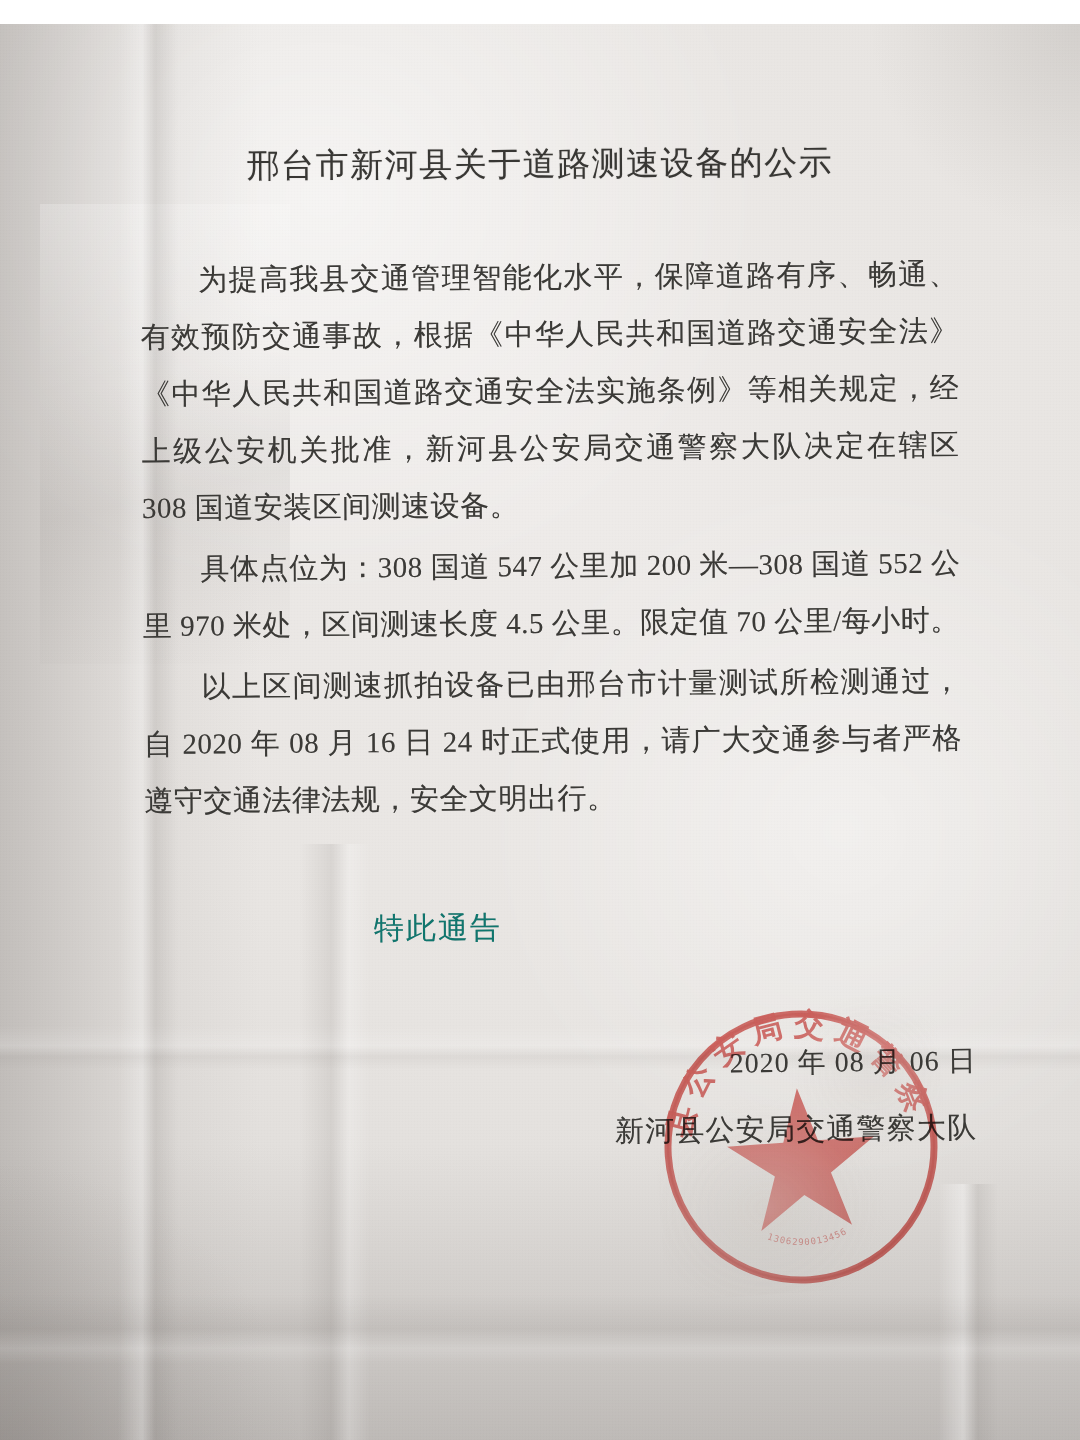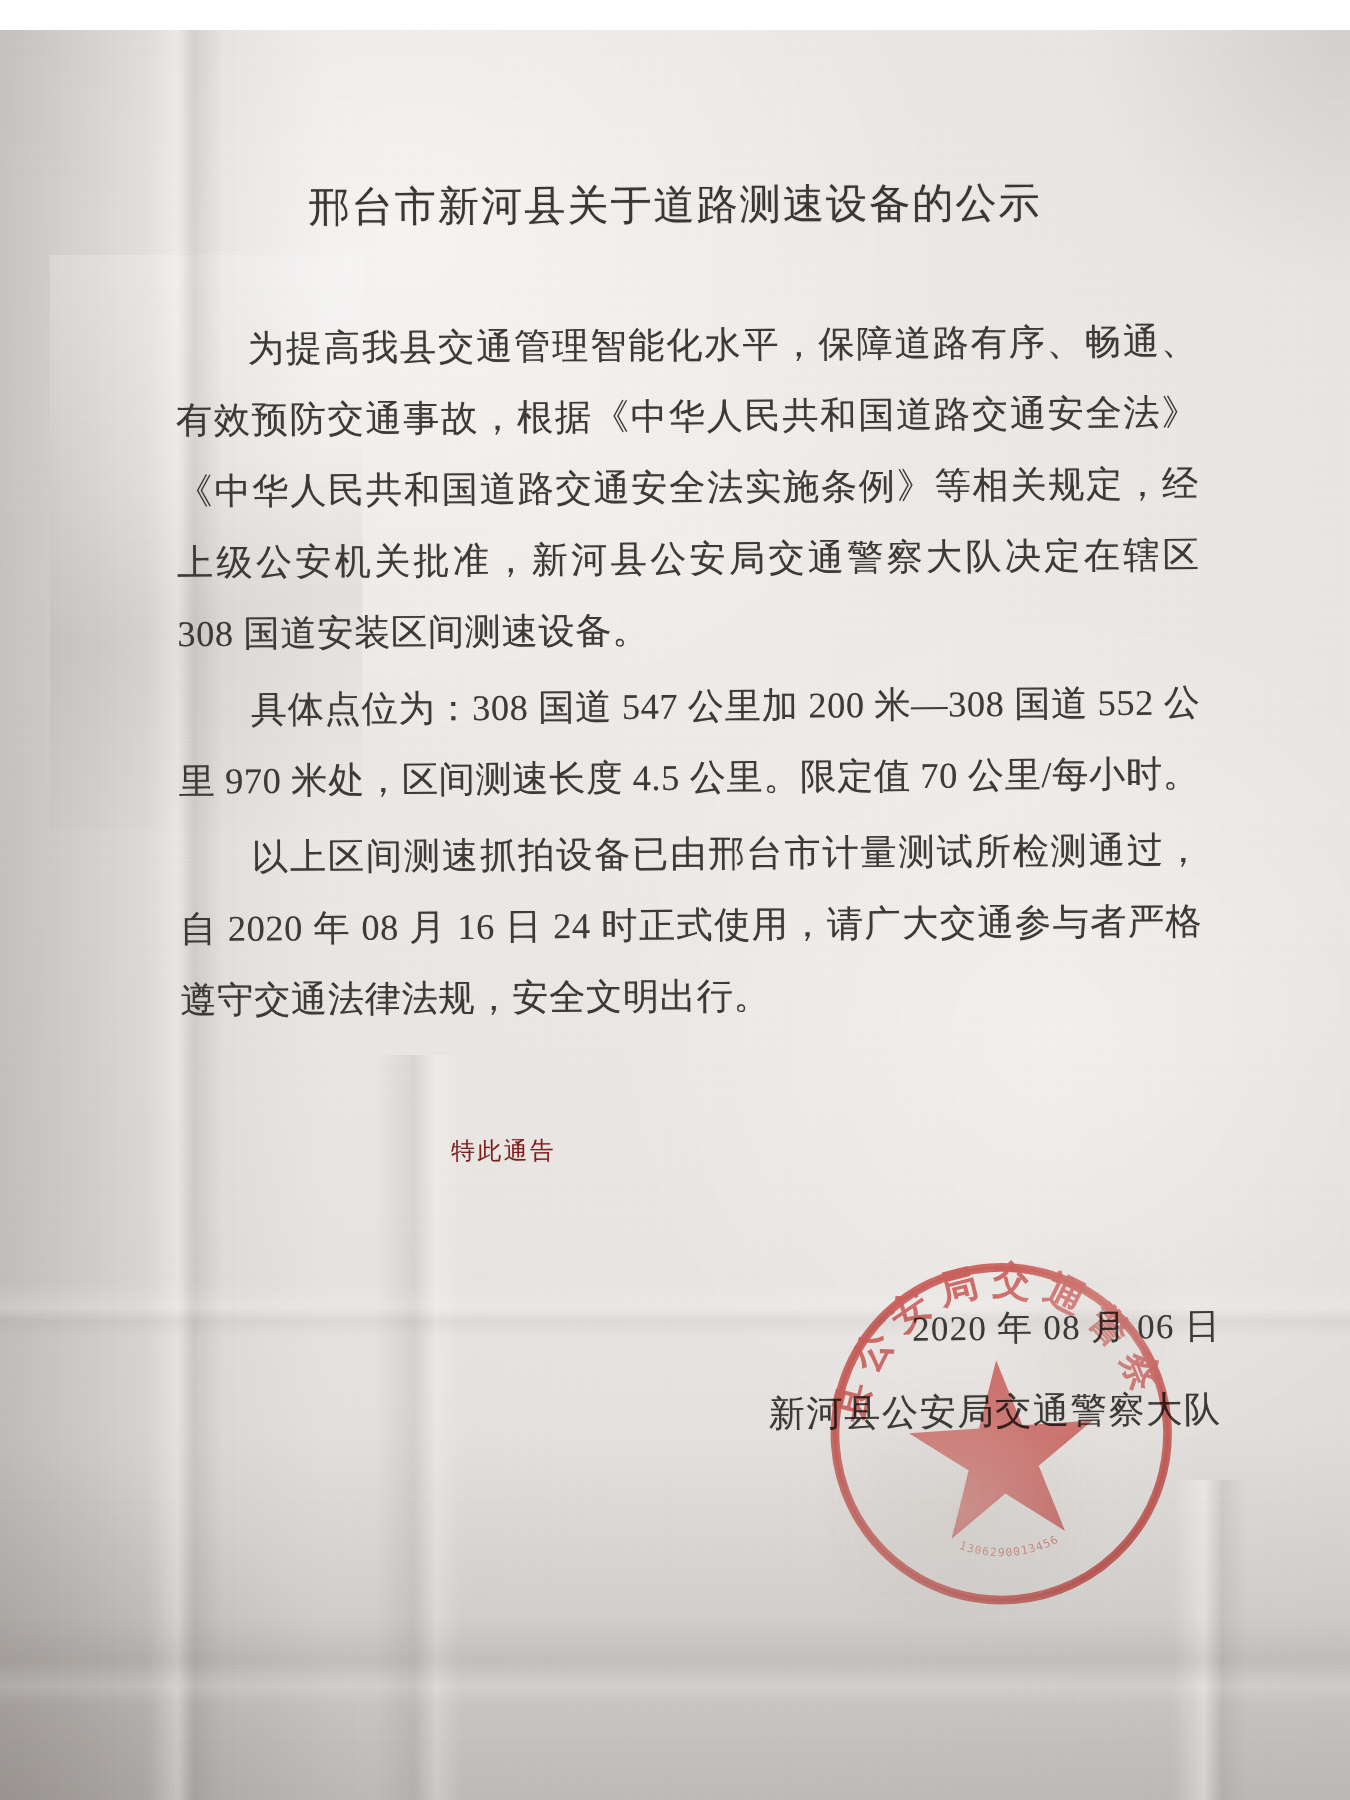--- a/index.html
+++ b/index.html
@@ -134,25 +134,25 @@
     text-align-last: left;
     text-indent: 2em;
     color: #3b3a37;
     letter-spacing: 0.5px;
     text-shadow: 0 0 0.6px rgba(59,58,55,0.35);
   }
   .para.tail { margin-bottom: 0; }
 
   .closing {
     position: absolute;
-    left: 361px;
+    left: 374px;
     top: 884px;
-    font-size: 19px;
+    font-size: 30px;
     letter-spacing: 2px;
-    color: #7f1d1d;
+    color: #0f766e;
     transform: rotate(-0.4deg);
     text-shadow: 0 0 0.6px rgba(59,58,55,0.3);
   }
 
   .sign-block {
     position: absolute;
     right: 104px;
     top: 1018px;
     text-align: right;
     transform: rotate(-0.6deg);

